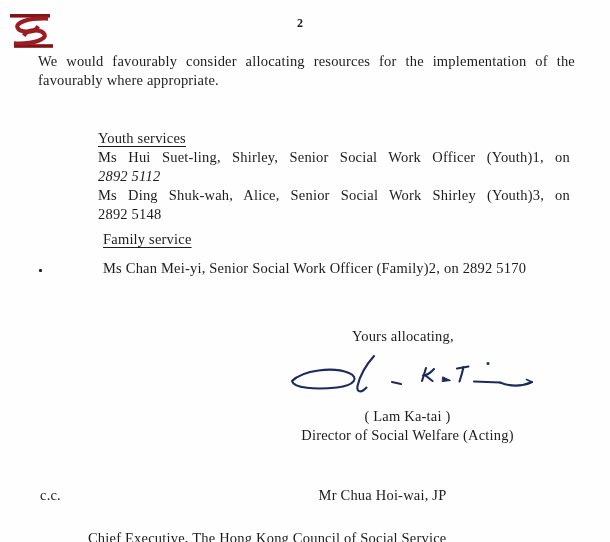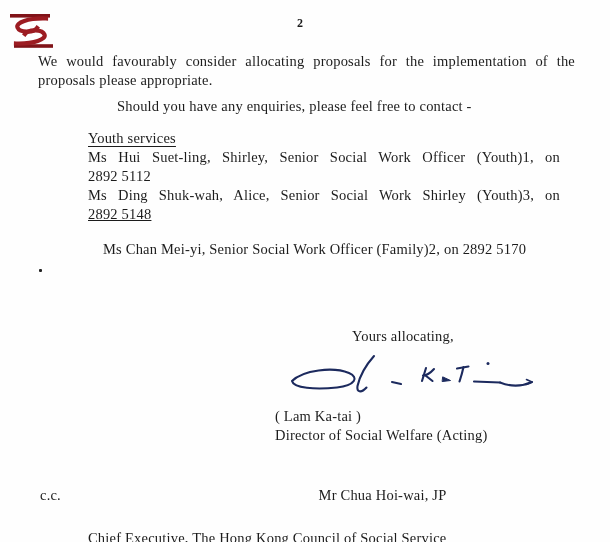--- a/index.html
+++ b/index.html
@@ -28,21 +28,21 @@
   .heading-underline{
     text-decoration:underline;
     text-underline-offset:3px;
     text-decoration-thickness:1px;
   }
   .pagenum{
     font-size:12px;
     font-weight:700;
     letter-spacing:0.5px;
   }
-  .center-block{}
+  .center-block{text-align:center;}
   .stray-dot{
     width:3px;height:3px;
     background:#222;
     border-radius:1px;
   }
 </style>
 </head>
 <body>
 
 <div class="page">
@@ -52,35 +52,35 @@
       <rect x="4" y="4" width="40" height="3.6" fill="#801318"></rect>
       <rect x="8" y="34.2" width="39" height="3.6" fill="#801318"></rect>
       <path d="M 40 8.5 C 22 8, 9.5 12.5, 11.5 17.5 C 13.5 22.5, 27 23.5, 31 18" fill="none" stroke="#9c1c22" stroke-width="4.2" stroke-linecap="square"></path>
       <path d="M 10 33.5 C 28 34, 40.5 29.5, 38.5 24.5 C 36.5 19.5, 23 18.5, 19 24" fill="none" stroke="#9c1c22" stroke-width="4.2" stroke-linecap="square"></path>
     </svg>
   </div>
 
   <div class="abs txt pagenum" style="left:297px;top:14px;">2</div>
 
   <div class="abs txt" style="left:38px;top:52px;width:537px;">
-    <span class="jline">We would favourably consider allocating proposals for the implementation of the</span>
-    <span style="display:block;">proposals please appropriate.</span>
+    <span class="jline">We would favourably consider allocating resources for the implementation of the</span>
+    <span style="display:block;">favourably where appropriate.</span>
   </div>
 
-  <div class="abs txt" style="left:117px;top:97px;">Should you have any enquiries, please feel free to contact -</div>
 
-  <div class="abs txt" style="left:88px;top:129px;width:472px;">
+  <div class="abs txt" style="left:98px;top:129px;width:472px;">
     <span class="heading-underline" style="display:block;">Youth services</span>
     <span class="jline">Ms Hui Suet-ling, Shirley, Senior Social Work Officer (Youth)1, on</span>
-    <span style="display:block;">2892 5112</span>
+    <span style="display:block;font-style:italic;">2892 5112</span>
     <span class="jline">Ms Ding Shuk-wah, Alice, Senior Social Work Shirley (Youth)3, on</span>
-    <span style="display:block;text-decoration:underline;">2892 5148</span>
+    <span style="display:block;">2892 5148</span>
   </div>
 
   <div class="abs txt" style="left:103px;top:230px;width:472px;">
+    <span class="heading-underline" style="display:block;">Family service</span>
     <span style="display:block;margin-top:10px;">Ms Chan Mei-yi, Senior Social Work Officer (Family)2, on 2892 5170</span>
   </div>
 
   <div class="abs stray-dot" style="left:39px;top:269px;"></div>
 
   <div class="abs txt" style="left:352px;top:327px;">Yours allocating,</div>
 
   <div class="abs" style="left:285px;top:348px;width:260px;height:55px;">
     <svg width="260" height="55" viewBox="0 0 260 55" xmlns="http://www.w3.org/2000/svg" fill="none" stroke="#1c2a5e" stroke-width="2.1" stroke-linecap="round" stroke-linejoin="round">
 

